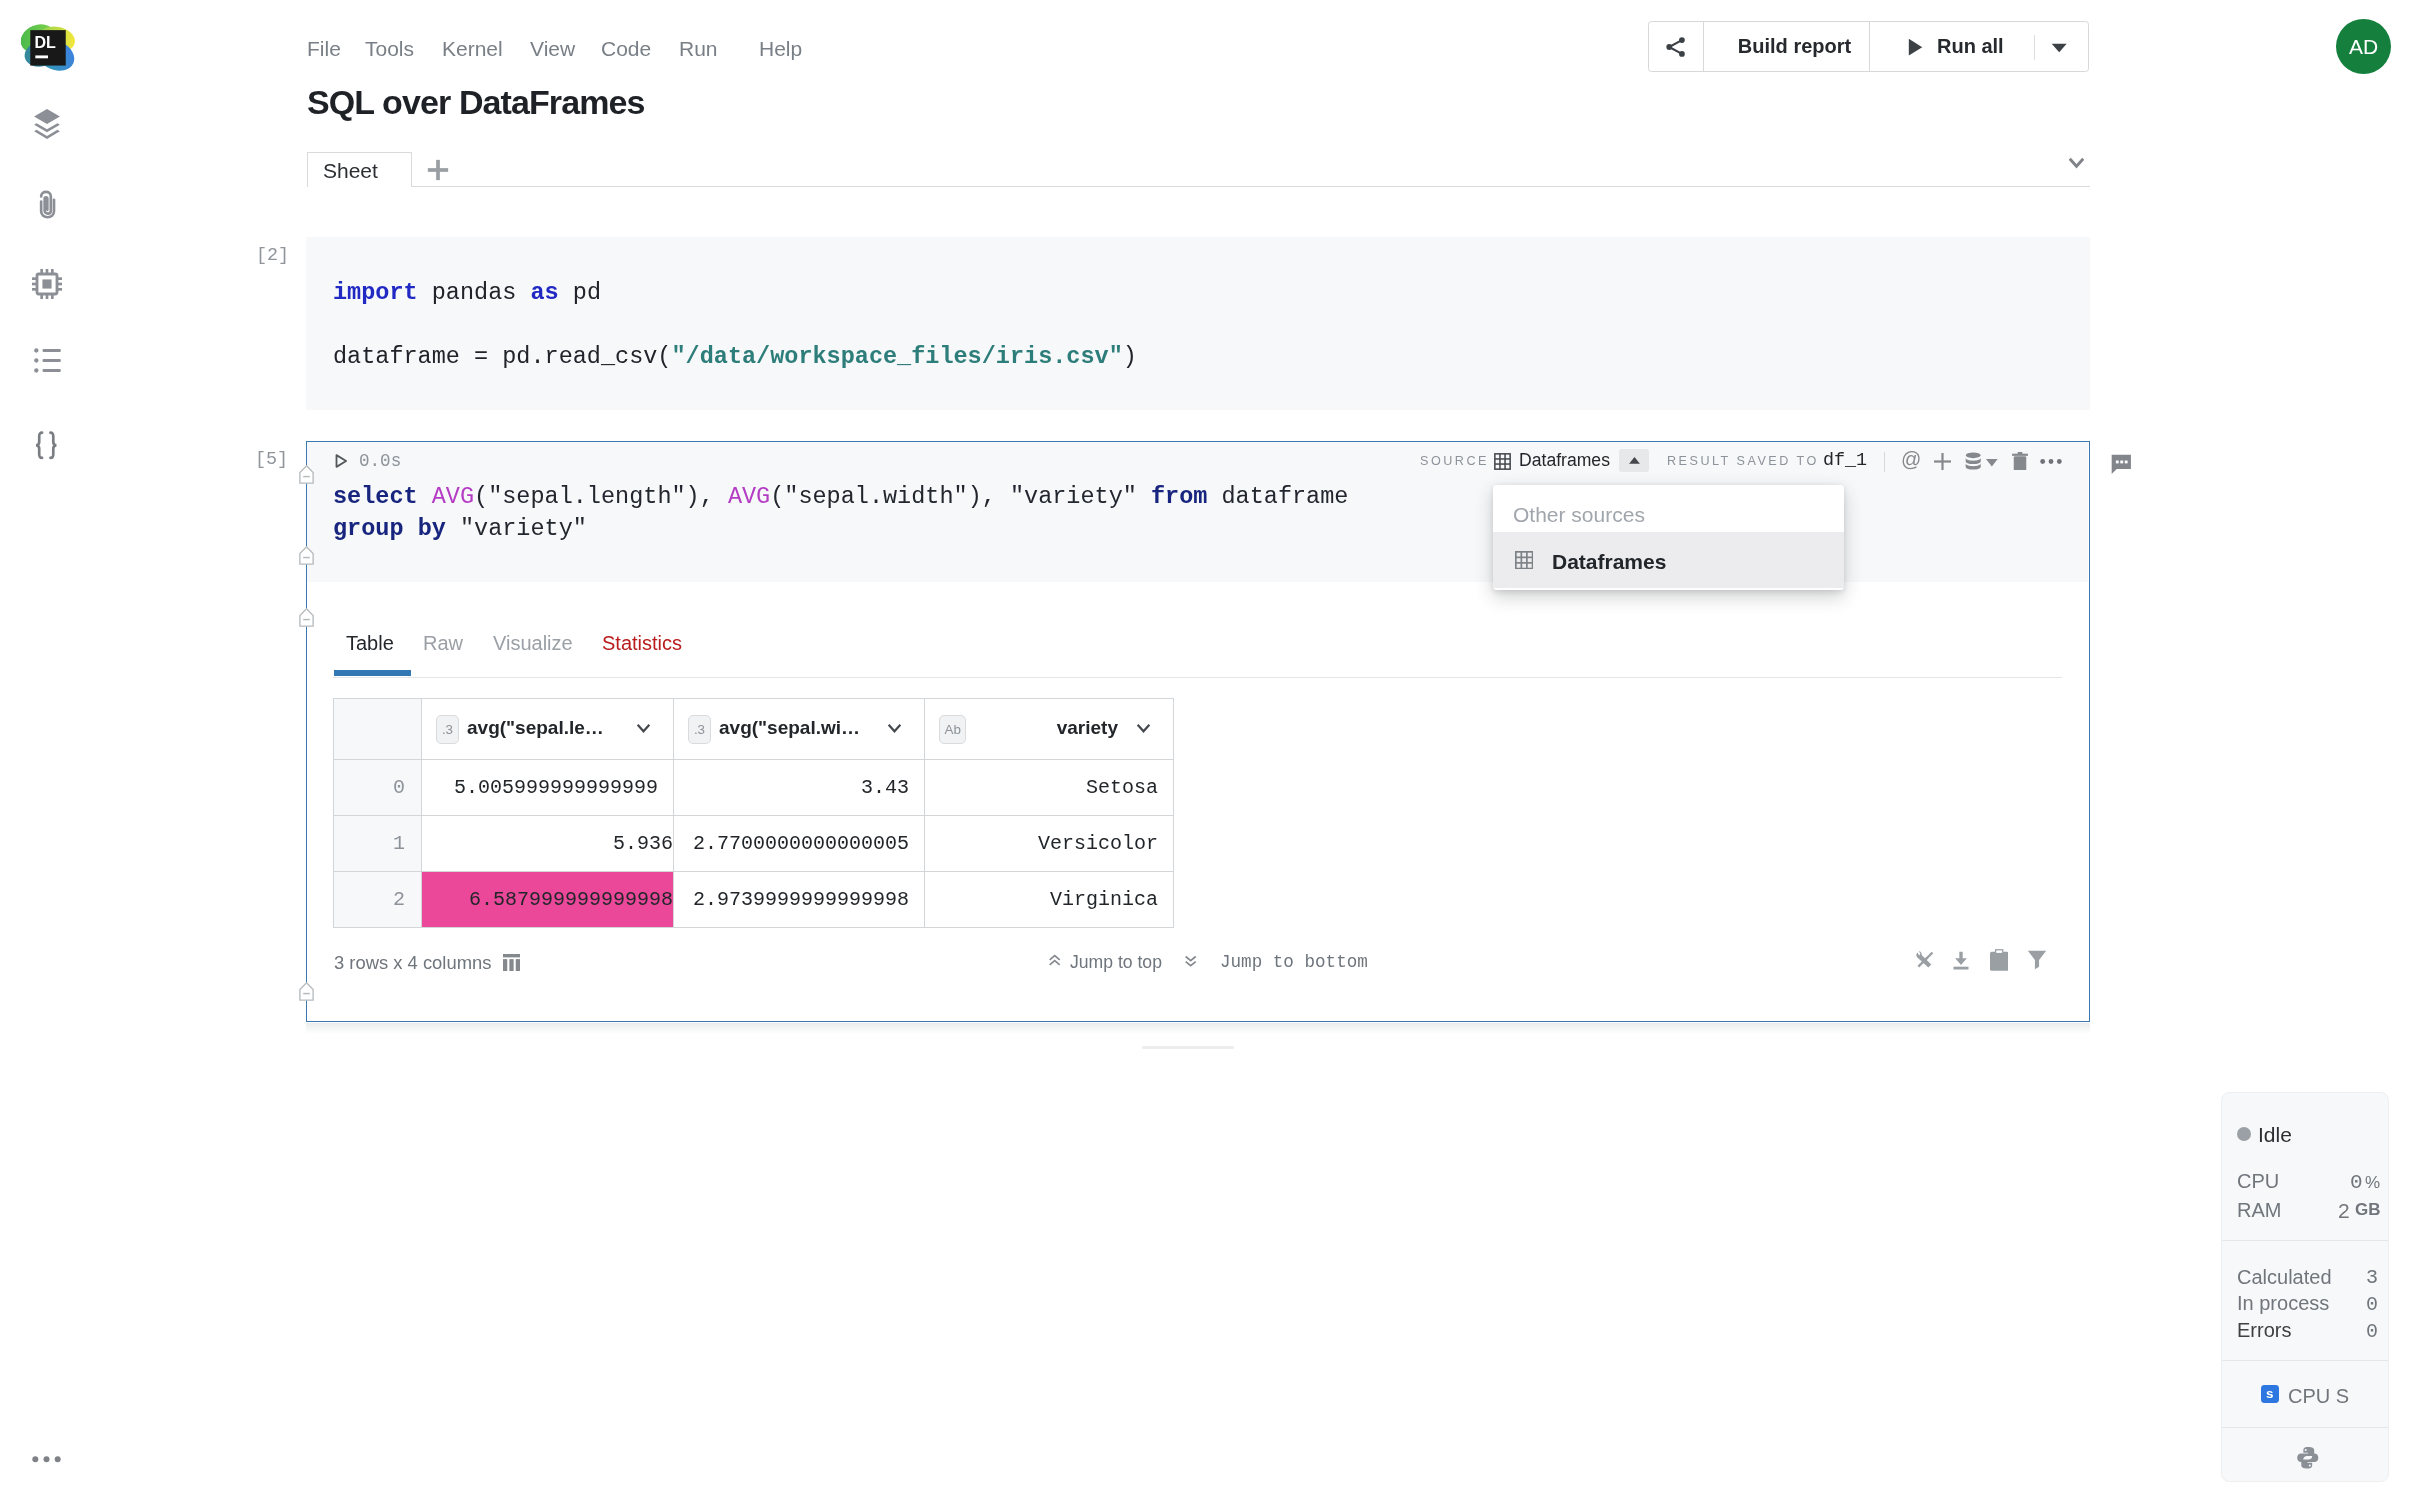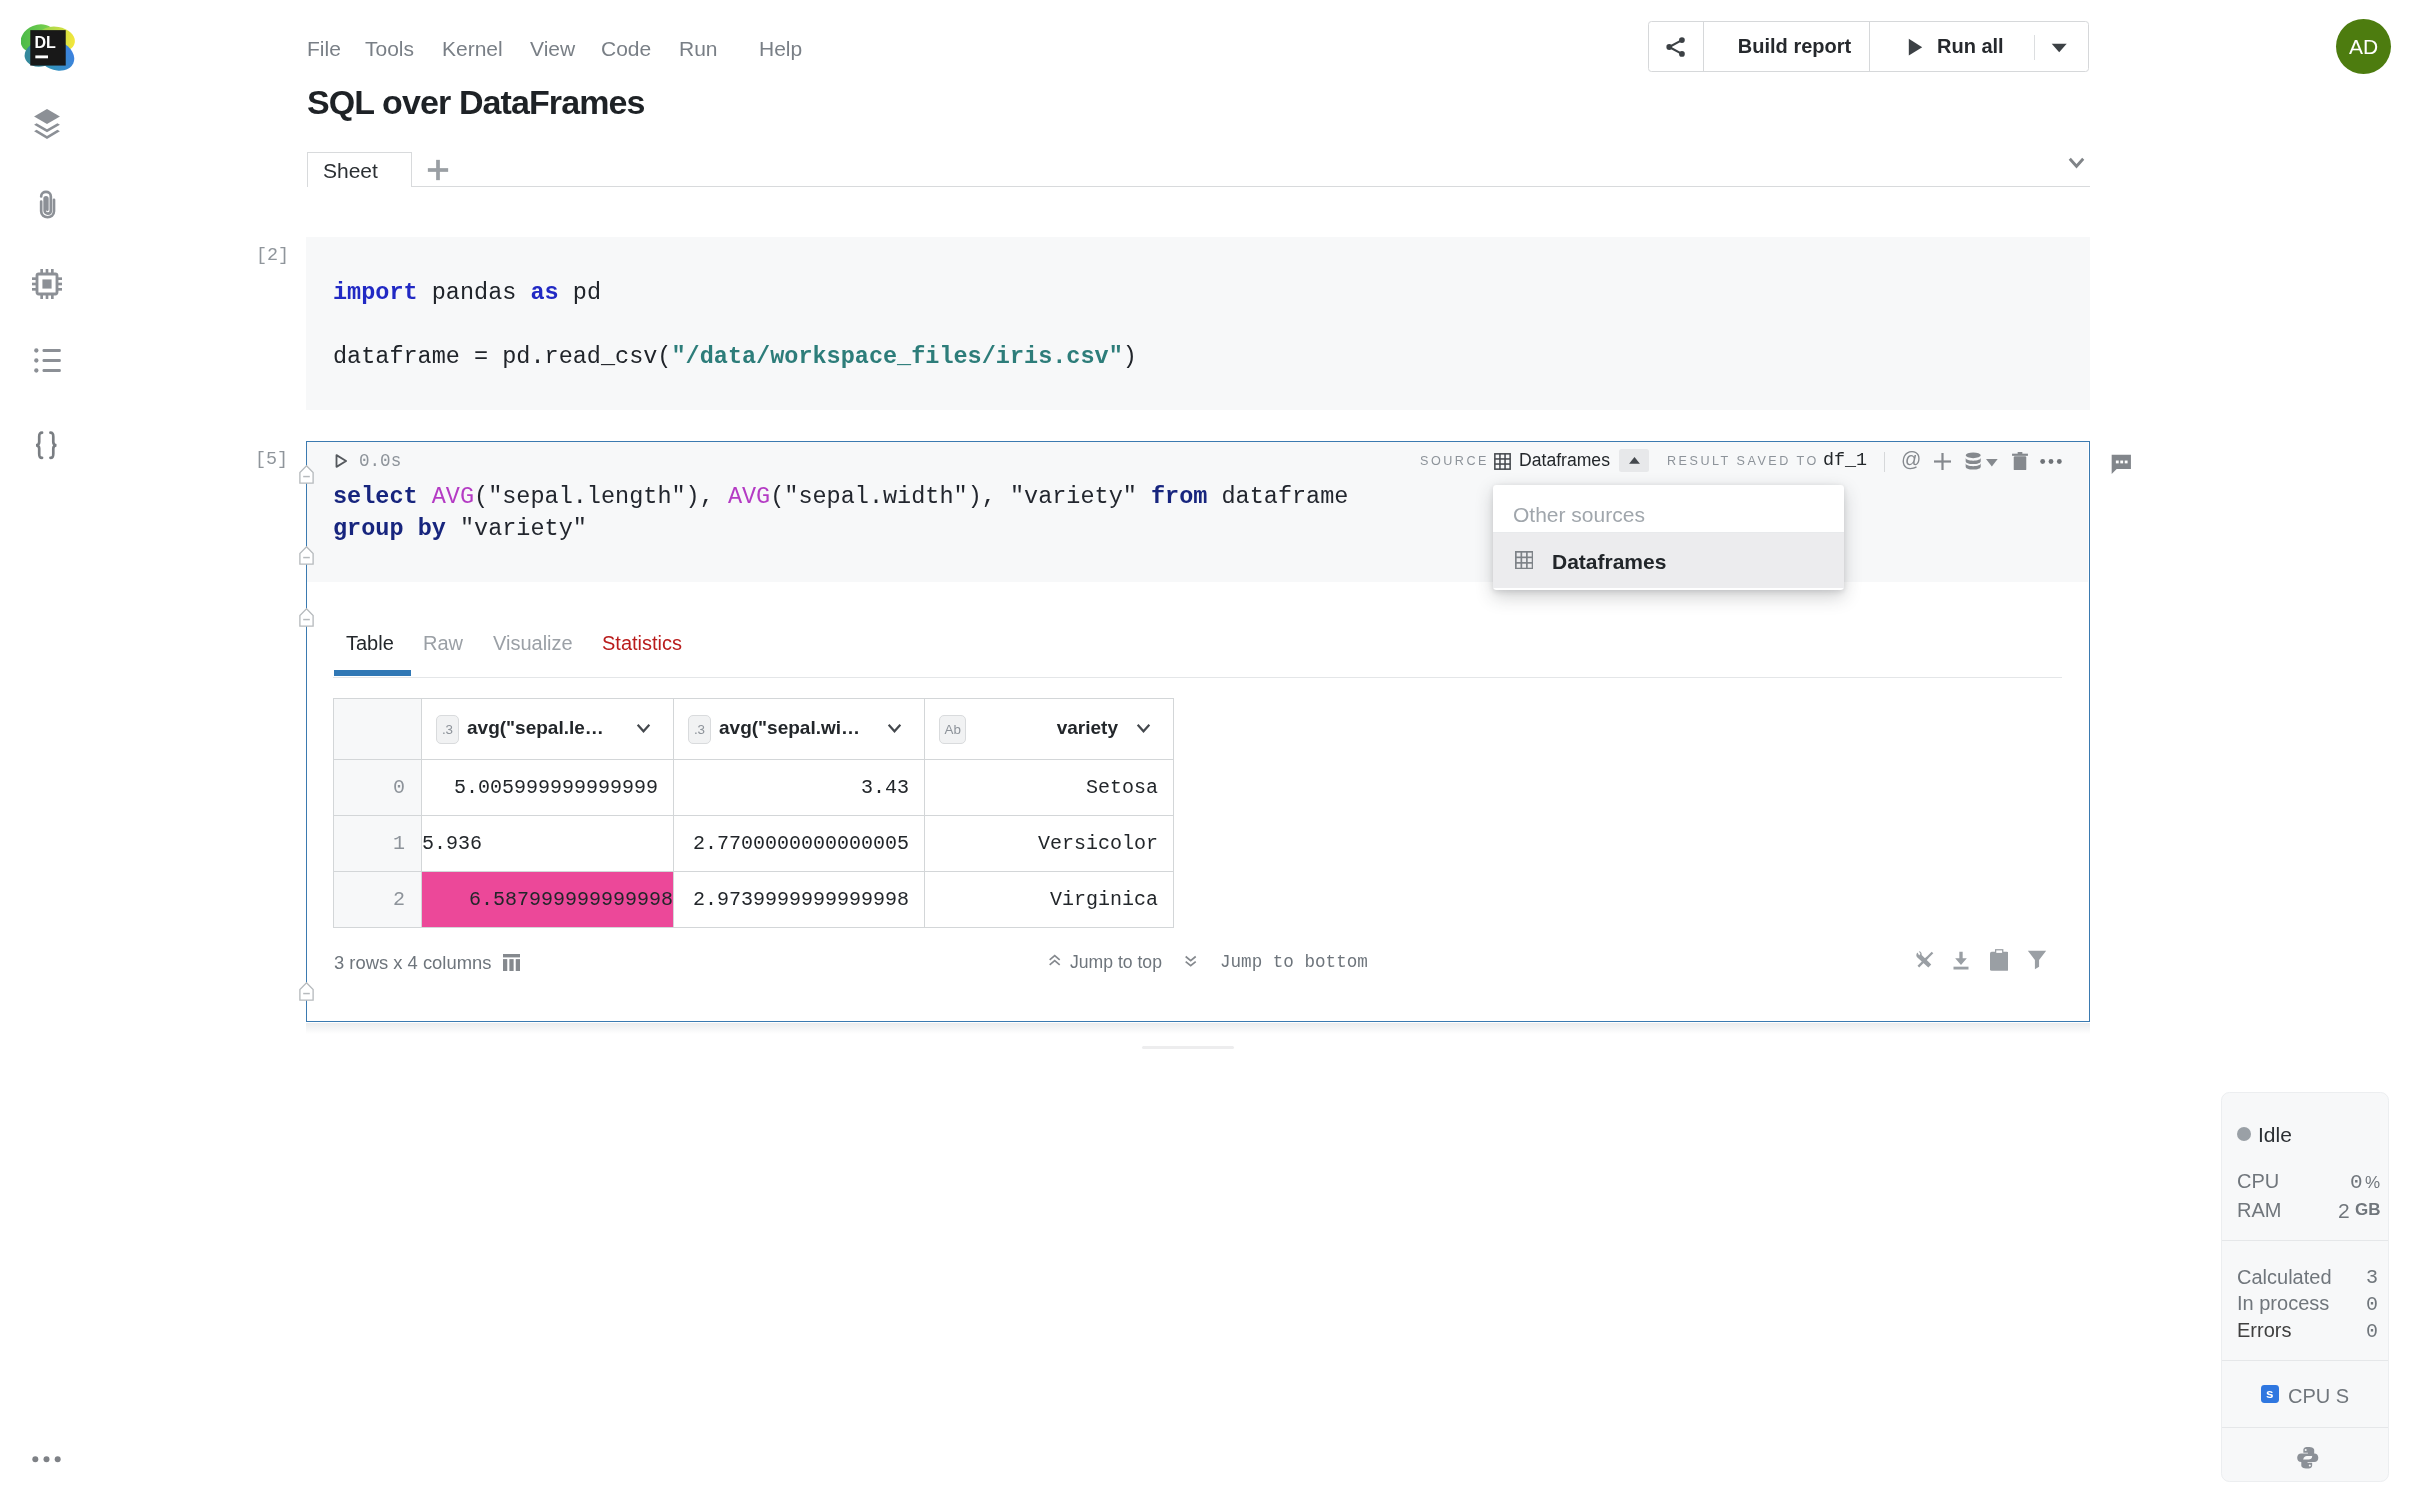--- a/index.html
+++ b/index.html
@@ -116,21 +116,21 @@
   <svg class="abs" style="left:258px;top:16px;" width="17" height="18.4" viewBox="0 0 20 22">
       <path d="M2 1 L18 11 L2 21 Z" fill="#3c4145"></path>
     </svg>
   <div class="abs" style="left:288px;top:0;height:49px;line-height:49px;font-size:20px;font-weight:700;color:#26292d;">Run all</div>
   <div class="abs" style="left:385px;top:12.6px;width:0.8px;height:25px;background:#dcdee0;"></div>
   <svg class="abs" style="left:401px;top:21px;" width="18.4" height="10" viewBox="0 0 22 12">
       <path d="M2 1 L20 1 L11 11 Z" fill="#3c4145"></path>
     </svg>
 </div>
 
-<div class="abs" style="left:2336px;top:19px;width:55px;height:55px;border-radius:50%;background:#4d7c0f;color:#fff;font-size:21px;text-align:center;line-height:55px;">AD</div>
+<div class="abs" style="left:2336px;top:19px;width:55px;height:55px;border-radius:50%;background:#15803d;color:#fff;font-size:21px;text-align:center;line-height:55px;">AD</div>
 
 <div class="abs" style="left:411px;top:186px;width:1679px;height:0.8px;background:#d8dadc;"></div>
 <div class="abs" style="left:307px;top:152px;width:105px;height:35px;border:0.8px solid #d8dadc;border-bottom:none;background:#fff;"></div>
 <div class="abs" style="left:323px;top:159px;font-size:21px;color:#2b2f33;">Sheet</div>
 <svg class="abs" style="left:427px;top:159px;" width="22" height="22" viewBox="0 0 26 26">
     <g stroke="#9a9fa4" stroke-width="4.4">
       <line x1="13" y1="1" x2="13" y2="25"></line>
       <line x1="1" y1="13" x2="25" y2="13"></line>
     </g>
   </svg>
@@ -242,21 +242,21 @@
   </td>
           </tr>
           <tr style="height:56px;">
             <td style="border:0.8px solid #d3d6d8;background:#f7f8f9;text-align:right;padding-right:16px;font-family:'Liberation Mono',monospace;font-size:20px;color:#8d939a;">0</td>
             <td style="border:0.8px solid #d3d6d8;background:#fff;text-align:right;padding-right:15px;font-family:'Liberation Mono',monospace;font-size:20px;color:#22262a;">5.005999999999999</td>
             <td style="border:0.8px solid #d3d6d8;background:#fff;text-align:right;padding-right:15px;font-family:'Liberation Mono',monospace;font-size:20px;color:#22262a;">3.43</td>
             <td style="border:0.8px solid #d3d6d8;background:#fff;text-align:right;padding-right:15px;font-family:'Liberation Mono',monospace;font-size:20px;color:#22262a;">Setosa</td>
           </tr>
           <tr style="height:56px;">
             <td style="border:0.8px solid #d3d6d8;background:#f7f8f9;text-align:right;padding-right:16px;font-family:'Liberation Mono',monospace;font-size:20px;color:#8d939a;">1</td>
-            <td style="border:0.8px solid #d3d6d8;background:#fff;text-align:left;font-family:'Liberation Mono',monospace;font-size:20px;color:#22262a;">5.936</td>
+            <td style="border:0.8px solid #d3d6d8;background:#fff;text-align:right;font-family:'Liberation Mono',monospace;font-size:20px;color:#22262a;">5.936</td>
             <td style="border:0.8px solid #d3d6d8;background:#fff;text-align:right;padding-right:15px;font-family:'Liberation Mono',monospace;font-size:20px;color:#22262a;">2.7700000000000005</td>
             <td style="border:0.8px solid #d3d6d8;background:#fff;text-align:right;padding-right:15px;font-family:'Liberation Mono',monospace;font-size:20px;color:#22262a;">Versicolor</td>
           </tr>
           <tr style="height:56px;">
             <td style="border:0.8px solid #d3d6d8;background:#f7f8f9;text-align:right;padding-right:16px;font-family:'Liberation Mono',monospace;font-size:20px;color:#8d939a;">2</td>
             <td style="border:0.8px solid #d3d6d8;background:#ec4899;text-align:right;font-family:'Liberation Mono',monospace;font-size:20px;color:#22262a;">6.587999999999998</td>
             <td style="border:0.8px solid #d3d6d8;background:#fff;text-align:right;padding-right:15px;font-family:'Liberation Mono',monospace;font-size:20px;color:#22262a;">2.9739999999999998</td>
             <td style="border:0.8px solid #d3d6d8;background:#fff;text-align:right;padding-right:15px;font-family:'Liberation Mono',monospace;font-size:20px;color:#22262a;">Virginica</td>
           </tr>
         </tbody>

